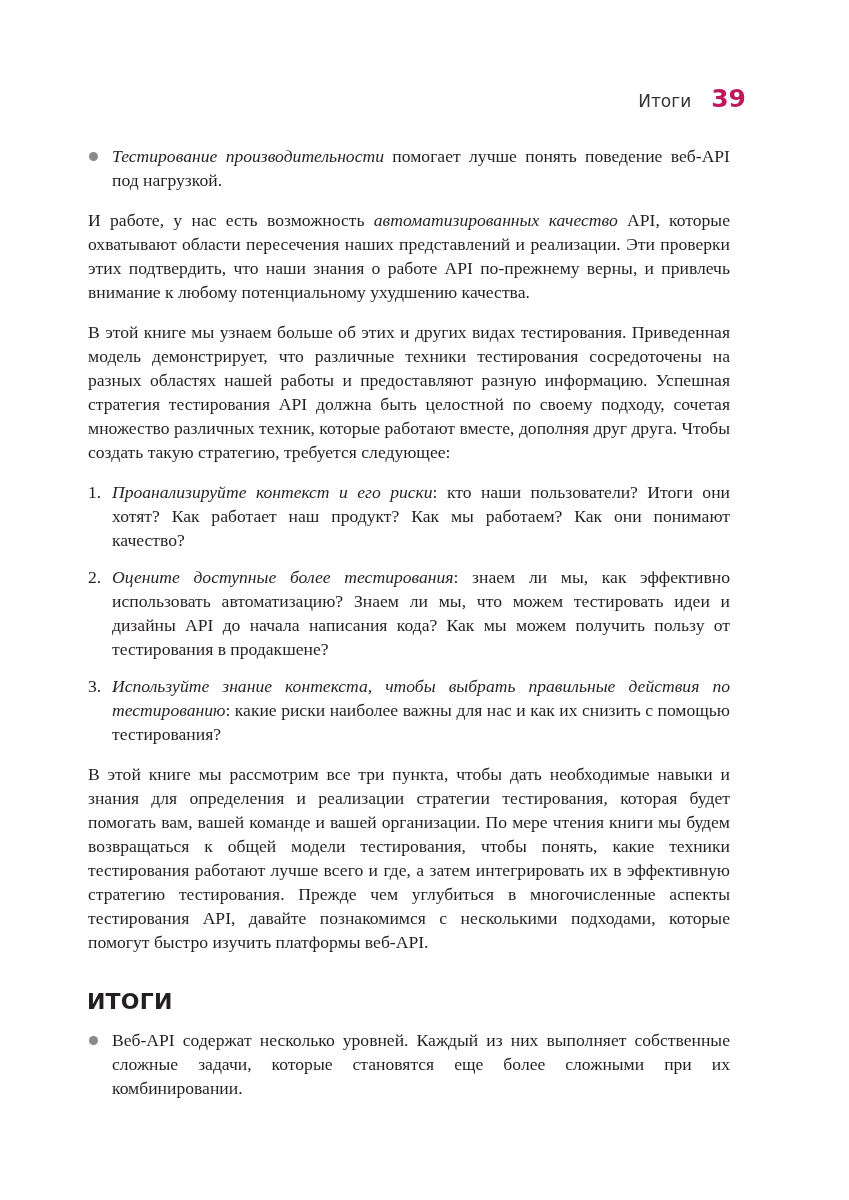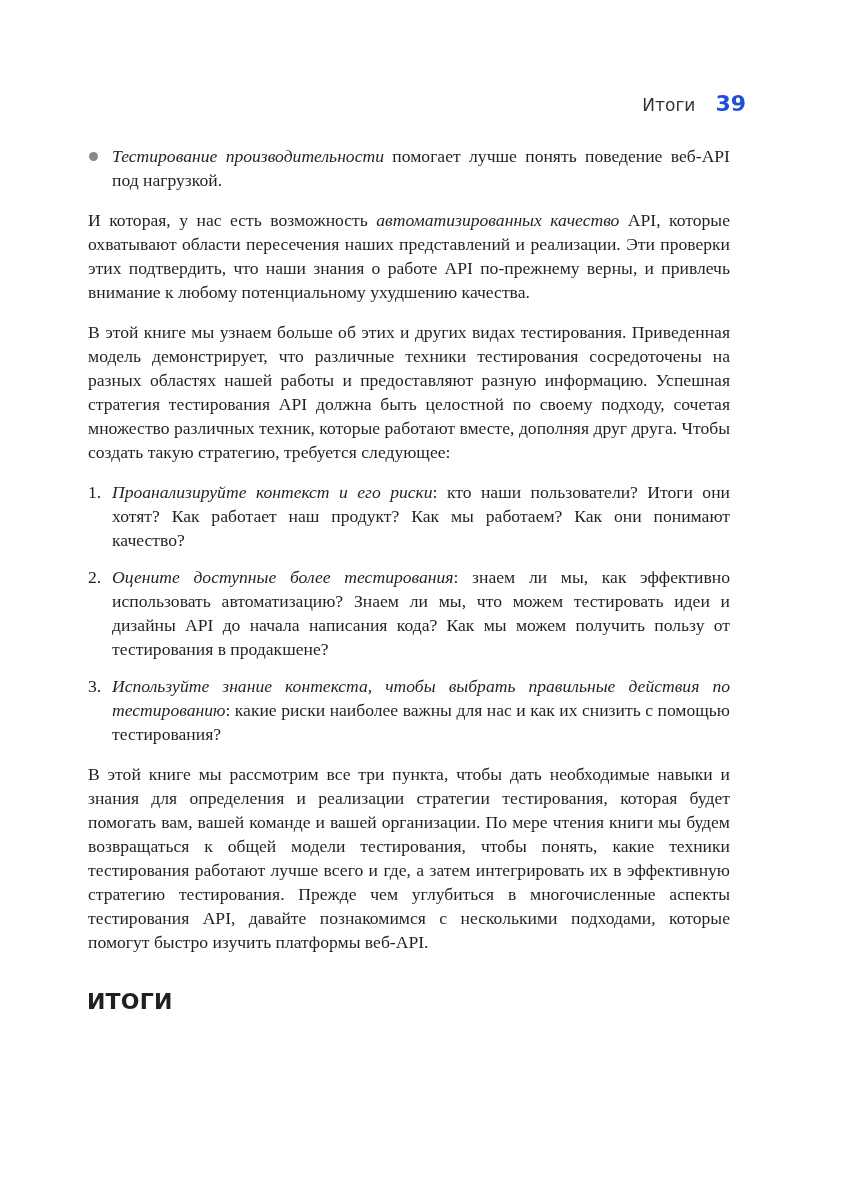--- a/index.html
+++ b/index.html
@@ -21,24 +21,23 @@
       display: flex;
       align-items: baseline;
       font-family: "DejaVu Sans", sans-serif;
     }
     .running-head .section {
       font-size: 17px;
       color: #333;
       margin-right: 20px;
     }
     .running-head .pagenum {
-      font-size: 22px;
+      font-size: 25px;
       font-weight: bold;
-      color: #1d4ed8;
-      margin-top: 7px;
+      color: #be185d;
     }
     .content {
       position: absolute;
       left: 88px;
       top: 144px;
       width: 642px;
       font-family: "Liberation Serif", serif;
       font-size: 17.6px;
       line-height: 24px;
       text-align: justify;
@@ -92,21 +91,21 @@
 <div class="content">
 
   <ul class="bullets">
     <li>
       <span class="bullet-dot"></span>
       <em>Тестирование производительности</em><span> помогает лучше понять поведение веб-API под нагрузкой.</span>
     </li>
   </ul>
 
   <p>
-    <span>И которая, у нас есть возможность </span><em>автоматизированных качество</em><span> API, которые охватывают области пересечения наших представлений и реализации. Эти проверки этих подтвердить, что наши знания о работе API по-прежнему верны, и привлечь внимание к любому потенциальному ухудшению качества.</span>
+    <span>И работе, у нас есть возможность </span><em>автоматизированных качество</em><span> API, которые охватывают области пересечения наших представлений и реализации. Эти проверки этих подтвердить, что наши знания о работе API по-прежнему верны, и привлечь внимание к любому потенциальному ухудшению качества.</span>
   </p>
 
   <p>В этой книге мы узнаем больше об этих и других видах тестирования. Приведенная модель демонстрирует, что различные техники тестирования сосредоточены на разных областях нашей работы и предоставляют разную информацию. Успешная стратегия тестирования API должна быть целостной по своему подходу, сочетая множество различных техник, которые работают вместе, дополняя друг друга. Чтобы создать такую стратегию, требуется следующее:</p>
 
   <ol class="steps">
     <li>
       <span class="step-num">1.</span>
       <em>Проанализируйте контекст и его риски</em><span>: кто наши пользователи? Итоги они хотят? Как работает наш продукт? Как мы работаем? Как они понимают качество?</span>
     </li>
     <li>
@@ -116,14 +115,20 @@
     <li>
       <span class="step-num">3.</span>
       <em>Используйте знание контекста, чтобы выбрать правильные действия по тестированию</em><span>: какие риски наиболее важны для нас и как их снизить с помощью тестирования?</span>
     </li>
   </ol>
 
   <p>В этой книге мы рассмотрим все три пункта, чтобы дать необходимые навыки и знания для определения и реализации стратегии тестирования, которая будет помогать вам, вашей команде и вашей организации. По мере чтения книги мы будем возвращаться к общей модели тестирования, чтобы понять, какие техники тестирования работают лучше всего и где, а затем интегрировать их в эффективную стратегию тестирования. Прежде чем углубиться в многочисленные аспекты тестирования API, давайте познакомимся с несколькими подходами, которые помогут быстро изучить платформы веб-API.</p>
 
   <h2 class="section-heading">ИТОГИ</h2>
 
+  <ul class="bullets">
+    <li>
+      <span class="bullet-dot"></span>
+      <span>Веб-API содержат несколько уровней. Каждый из них выполняет собственные сложные задачи, которые становятся еще более сложными при их комбинировании.</span>
+    </li>
+  </ul>
 
 </div>
 
 </body></html>

